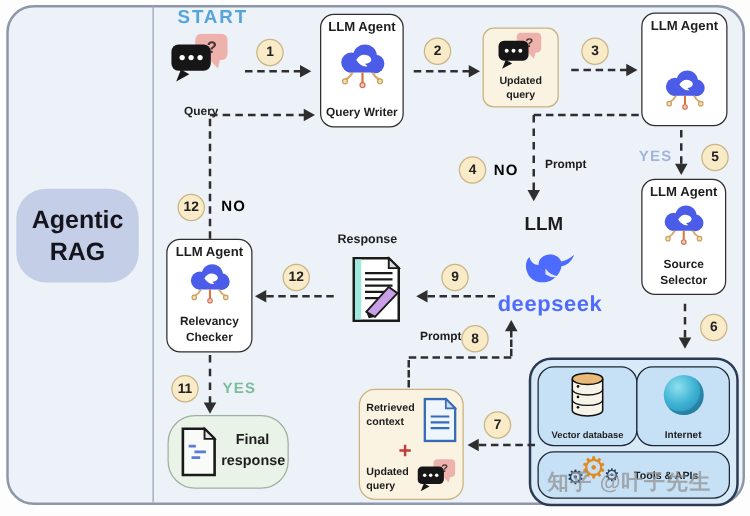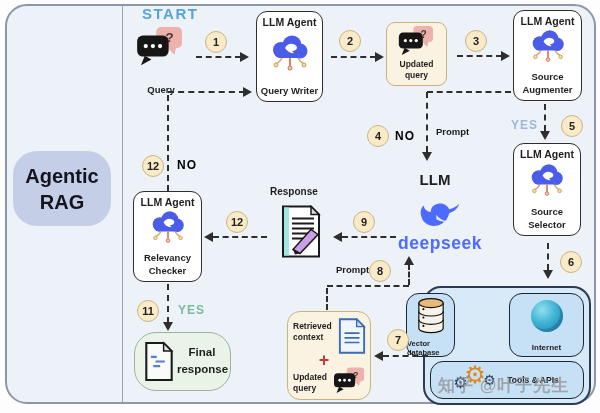--- a/index.html
+++ b/index.html
@@ -142,21 +142,20 @@
         <rect x="7" y="14" width="31" height="10" rx="5" fill="#4A5CE8"></rect>
       <path d="M17 14 q3 -5 8 -4 q4 1 4 4 q-1 3 -5 3 l2 2 q-5 1 -9 -5 z" fill="#fff"></path>
       <path d="M14 24 q-2 4 -6 6" stroke="#D7A965" stroke-width="1.6" fill="none"></path>
       <path d="M30 24 q2 4 6 6" stroke="#D7A965" stroke-width="1.6" fill="none"></path>
       <path d="M22 24 v8" stroke="#E0703C" stroke-width="1.8"></path>
       <circle cx="8" cy="31" r="2" fill="#F2DCB4" stroke="#C9A05F"></circle>
       <circle cx="36" cy="31" r="2" fill="#F2DCB4" stroke="#C9A05F"></circle>
       <circle cx="22" cy="34" r="2" fill="#F6C6B8" stroke="#D0704F"></circle>
     </svg>
   </span>
-  <div class="l">Source Augmenter</div>
 </div>
 
 <div class="h-dash" style="left:427px;top:91px;width:84px;"></div>
 <div class="v-dash" style="left:426px;top:92px;height:60px;"></div>
 <div class="ah d" style="left:422px;top:152px;"></div>
 <div class="badge" style="left:367px;top:125px;">4</div>
 <div class="lbl no-red" style="left:395px;top:129px;">NO</div>
 <div class="lbl prompt" style="left:436px;top:126px;">Prompt</div>
 
 <div class="lbl yes-blue" style="left:511px;top:118px;">YES</div>
@@ -182,21 +181,21 @@
     </svg>
   </span>
   <div class="l">Source Selector</div>
 </div>
 
 <div class="badge" style="left:560px;top:251px;">6</div>
 <div class="v-dash" style="left:547px;top:243px;height:27px;"></div>
 <div class="ah d" style="left:543px;top:270px;"></div>
 
 <div class="src-container"></div>
-<div class="src-box" style="left:406px;top:293px;width:49px;height:64px;">
+<div class="src-box" style="left:430px;top:293px;width:80px;height:64px;">
   <span style="margin-top:3px;">
     <svg width="32" height="38" viewBox="0 0 40 50">
       <path d="M4 8 v33 a16 6 0 0 0 32 0 v-33" fill="#F7F3E9" stroke="#111" stroke-width="1.6"></path>
       <ellipse cx="20" cy="8" rx="16" ry="6" fill="#E9B977" stroke="#111" stroke-width="1.6"></ellipse>
       <path d="M4 19 a16 6 0 0 0 32 0" fill="none" stroke="#111" stroke-width="1.4"></path>
       <path d="M4 30 a16 6 0 0 0 32 0" fill="none" stroke="#111" stroke-width="1.4"></path>
       <circle cx="10" cy="16" r="1.4" fill="#111"></circle>
         <circle cx="10" cy="27" r="1.4" fill="#111"></circle>
         <circle cx="10" cy="38" r="1.4" fill="#111"></circle>
     </svg>

